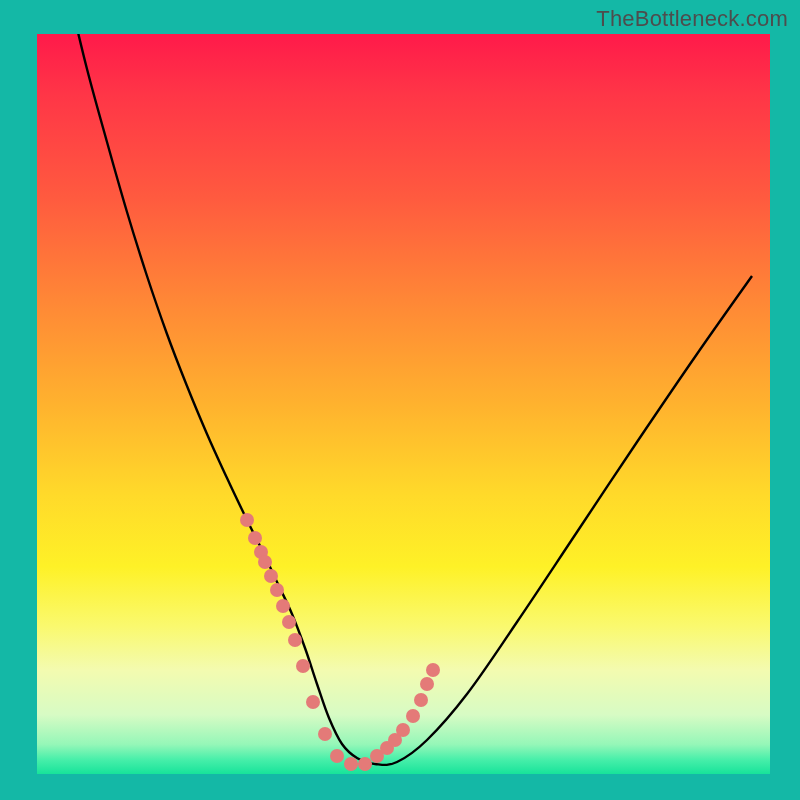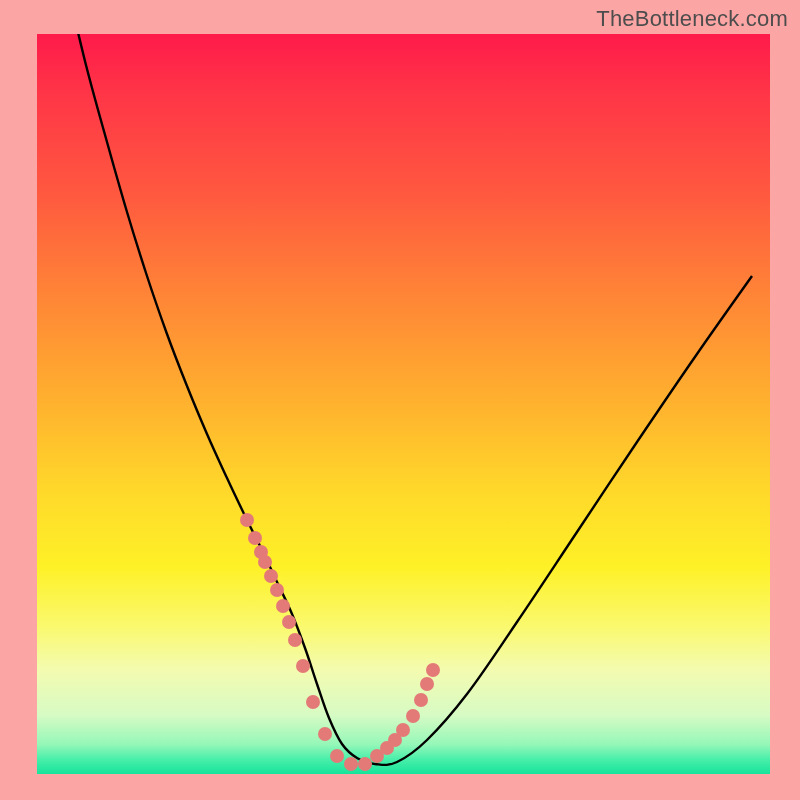--- a/index.html
+++ b/index.html
@@ -10,21 +10,21 @@
     background: #000;
     overflow: hidden;
     font-family: Arial, Helvetica, sans-serif;
   }
   .frame {
     position: absolute;
     top: 0;
     left: 0;
     width: 800px;
     height: 800px;
-    background: #fca5a5;
+    background: #14b8a6;
   }
   .plot {
     position: absolute;
     background: linear-gradient(
       to bottom,
       #ff1a4a 0%,
       #ff3547 8%,
       #ff5a3f 22%,
       #ff8736 36%,
       #ffb22e 50%,

